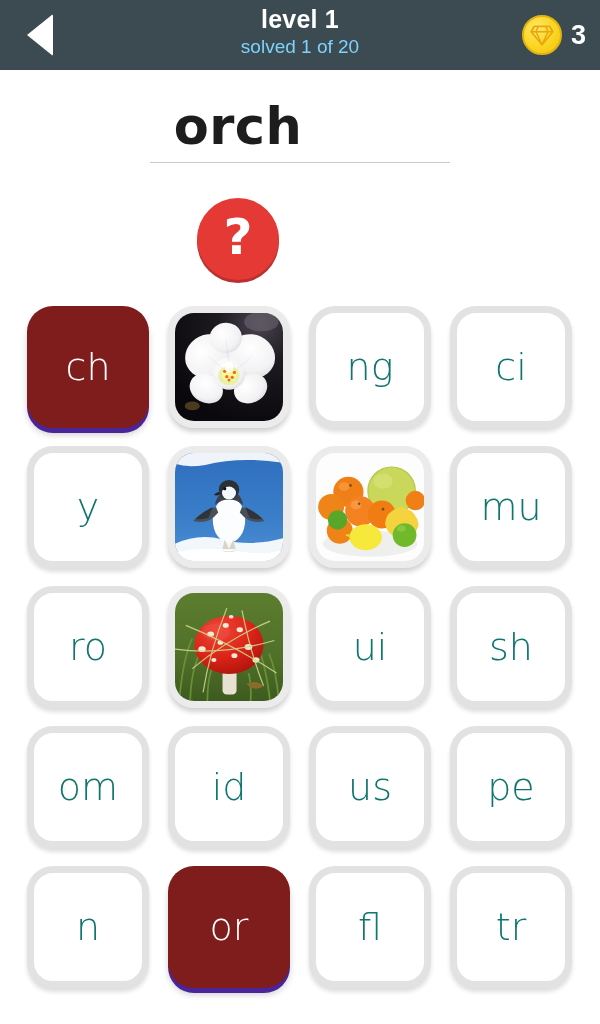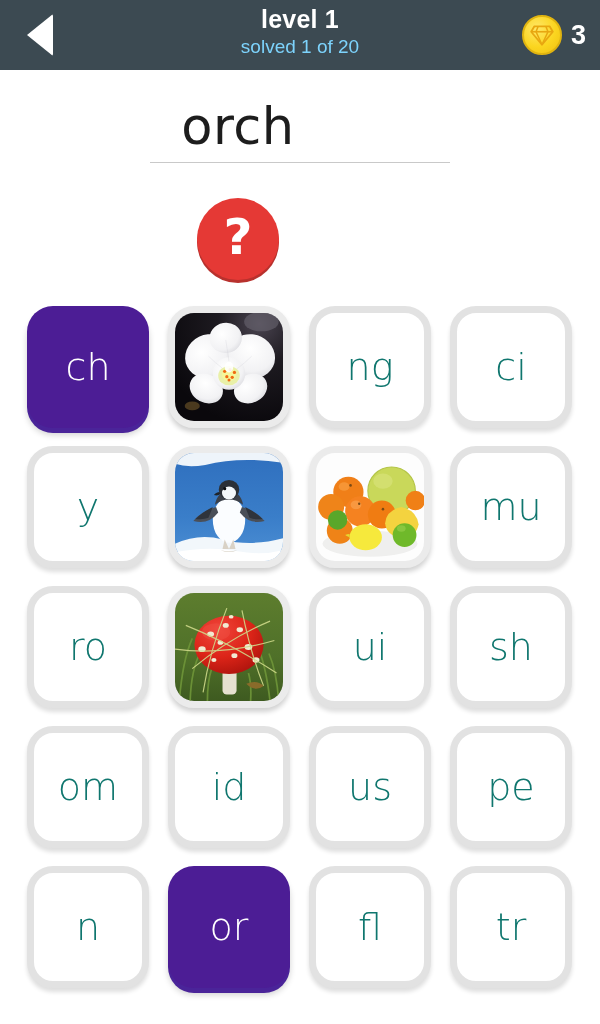--- a/index.html
+++ b/index.html
@@ -106,21 +106,21 @@
   .word-zone {
     position: relative;
     height: 120px;
   }
   .word-text {
     position: absolute;
     left: 0; right: 0;
     top: 28px;
     text-align: center;
     font-size: 51px;
-    font-weight: 400;
+    font-weight: 700;
     color: #1d1d1d;
     letter-spacing: 0.5px;
     line-height: 58px;
     font-family: "DejaVu Sans", sans-serif;
   }
   .word-underline {
     position: absolute;
     left: 150px;
     width: 300px;
     top: 92px;
@@ -192,21 +192,21 @@
   .tile.letter .tile-label {
     font-size: 38px;
     font-weight: 300;
     color: #0f766e;
     font-family: "DejaVu Sans", sans-serif;
     line-height: 42px;
   }
 
   
   .tile.selected {
-    background: #4c1d95;
+    background: #7f1d1d;
     border: none;
     box-shadow: 0 5px 0 #4a2499, 0 7px 6px rgba(0,0,0,0.18);
   }
   .tile.selected .tile-label {
     font-size: 38px;
     font-weight: 300;
     color: #ffffff;
     font-family: "DejaVu Sans", sans-serif;
     line-height: 42px;
   }

